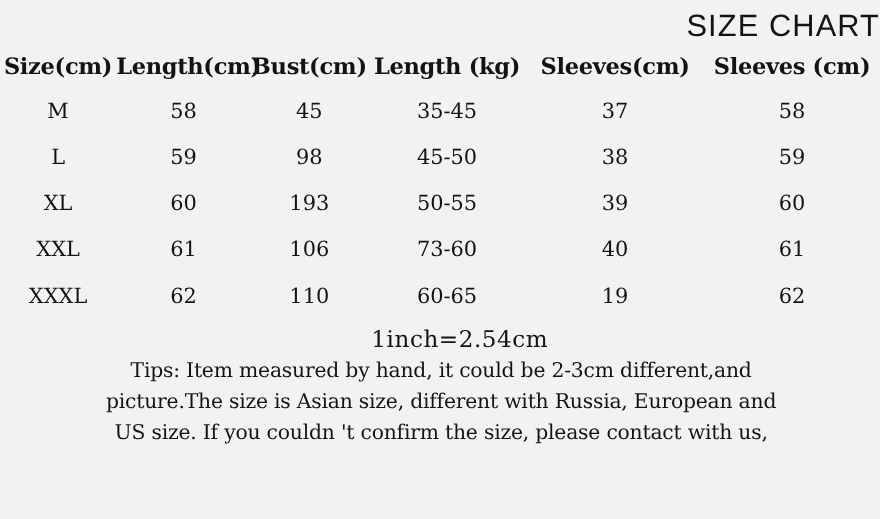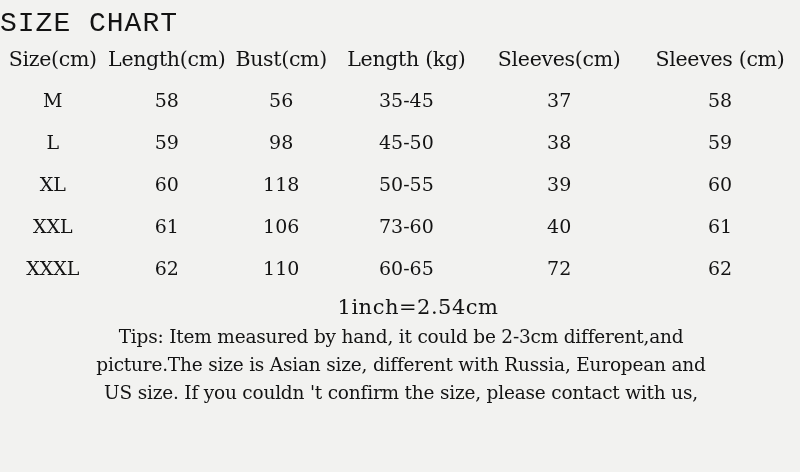--- a/index.html
+++ b/index.html
@@ -14,35 +14,35 @@
     color: #131313;
     overflow: hidden;
   }
   .sheet {
     width: 800px;
     height: 472px;
     position: relative;
     box-sizing: border-box;
   }
   .title {
-    text-align: left;
+    text-align: right;
     font-size: 28px;
     letter-spacing: 1px;
     margin-top: 8px;
     margin-bottom: 2px;
-    font-family: Liberation Mono, monospace;
+    font-family: Liberation Sans, sans-serif;
   }
   table.size-table {
     width: 100%;
     border-collapse: collapse;
     table-layout: fixed;
   }
   table.size-table th {
     font-size: 20.5px;
-    font-weight: normal;
+    font-weight: bold;
     font-family: "DejaVu Serif", serif;
     padding: 6px 0 8px 0;
     text-align: center;
     white-space: nowrap;
     letter-spacing: -0.3px;
   }
   table.size-table td {
     font-size: 19px;
     font-family: "DejaVu Serif", serif;
     text-align: center;
@@ -100,55 +100,55 @@
         <th>Bust(cm)</th>
         <th>Length (kg)</th>
         <th>Sleeves(cm)</th>
         <th>Sleeves (cm)</th>
       </tr>
     </thead>
     <tbody>
       <tr>
         <td>M</td>
         <td>58</td>
-        <td>56</td>
+        <td>45</td>
         <td>35-45</td>
         <td>37</td>
         <td>58</td>
       </tr>
       <tr>
         <td>L</td>
         <td>59</td>
         <td>98</td>
         <td>45-50</td>
         <td>38</td>
         <td>59</td>
       </tr>
       <tr>
         <td>XL</td>
         <td>60</td>
-        <td>118</td>
+        <td>193</td>
         <td>50-55</td>
         <td>39</td>
         <td>60</td>
       </tr>
       <tr>
         <td>XXL</td>
         <td>61</td>
         <td>106</td>
         <td>73-60</td>
         <td>40</td>
         <td>61</td>
       </tr>
       <tr>
         <td>XXXL</td>
         <td>62</td>
         <td>110</td>
         <td>60-65</td>
-        <td>72</td>
+        <td>19</td>
         <td>62</td>
       </tr>
     </tbody>
   </table>
 
   <div class="conversion">1inch=2.54cm</div>
 
   <div class="tips">
     <p>Tips: Item measured by hand, it could be 2-3cm different,and</p>
     <p>picture.The size is Asian size, different with Russia, European and</p>

